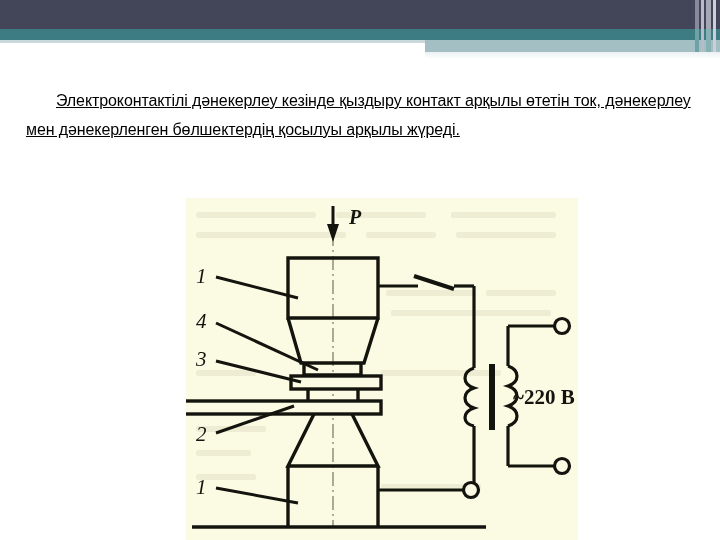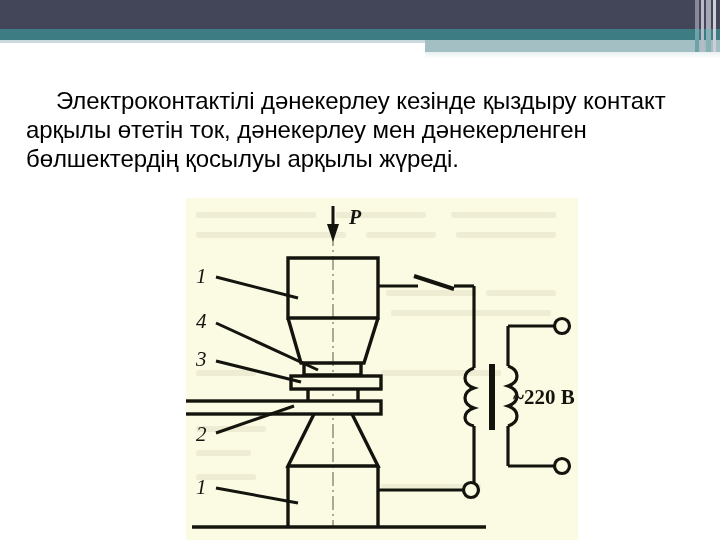--- a/index.html
+++ b/index.html
@@ -65,25 +65,26 @@
   .stripe-d { left: 713px; width: 3px;  height: 52px; background: #cdced7; }
   .stripe-teal-a { position:absolute; left: 695px; top: 29px; width: 4px; height: 23px; background:#6fa2a7; }
   .stripe-teal-b { position:absolute; left: 706px; top: 29px; width: 5px; height: 23px; background:#86b0b4; }
 
   
   #body-text {
     position: absolute;
     left: 26px;
     top: 86px;
     width: 665px;
-    font-size: 24px;
+    font-size: 16px;
     line-height: 29px;
     color: #000000;
     letter-spacing: -0.1px;
     text-indent: 30px;
+    text-decoration: underline;
   }
 
   
   #figure {
     position: absolute;
     left: 186px;
     top: 198px;
     width: 392px;
     height: 342px;
     background: #fbfae3;

